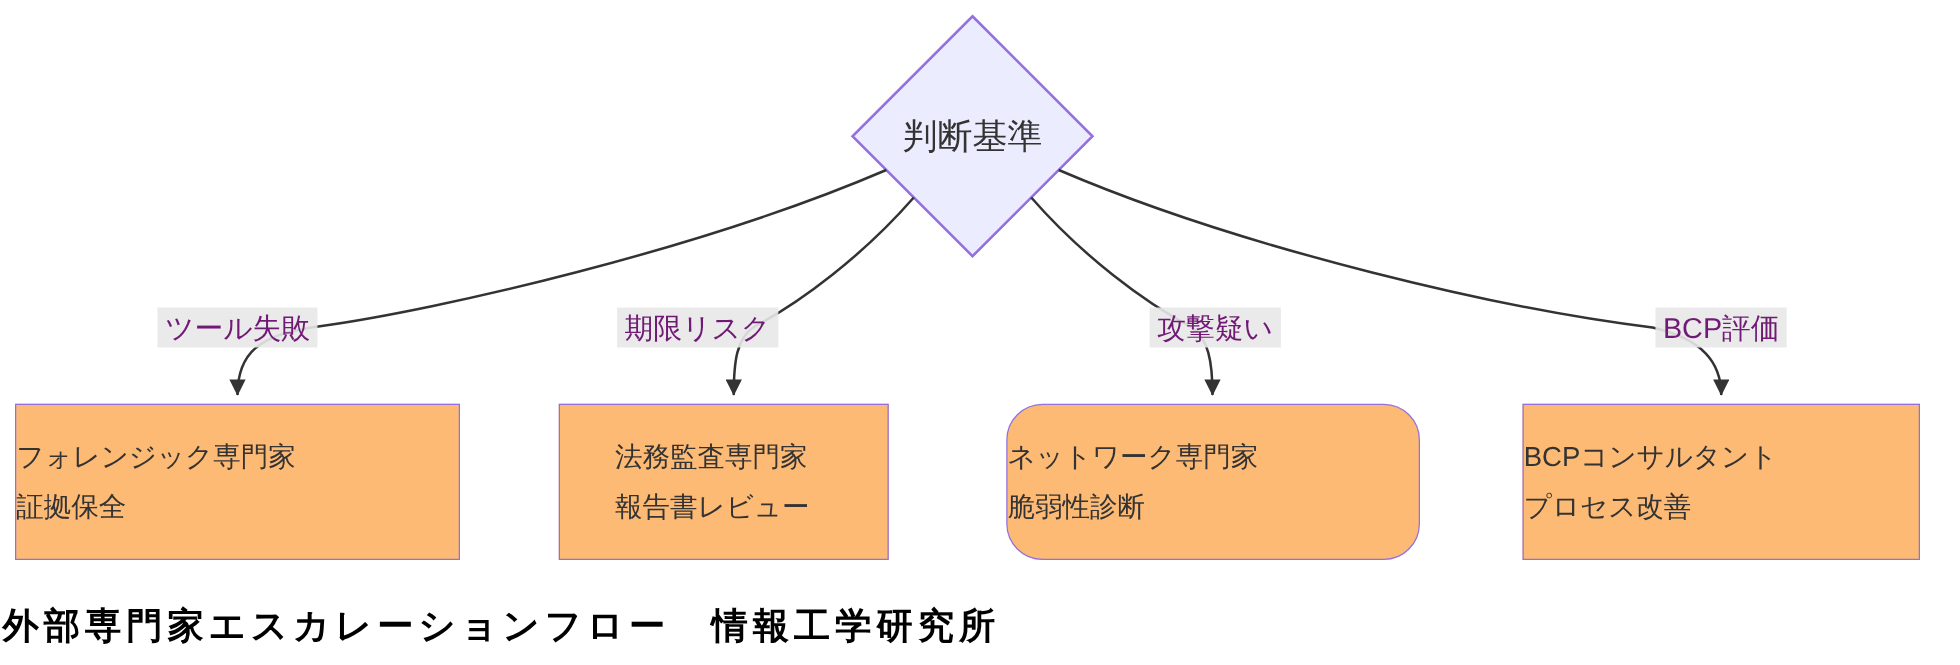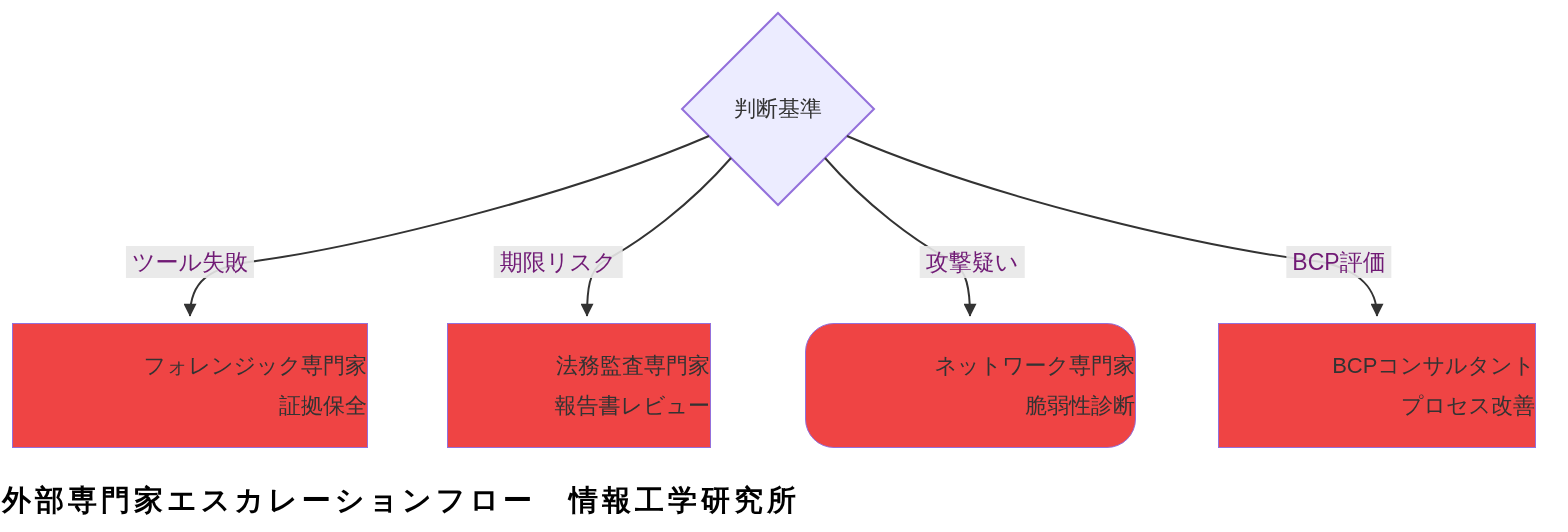--- a/index.html
+++ b/index.html
@@ -31,48 +31,48 @@
     fill: #ECECFF;
     stroke: #9370DB;
     stroke-width: 2px;
   }
   .decision-label {
     position: absolute;
     left: 682px;
     top: 95px;
     width: 192px;
     text-align: center;
-    font-size: 22px;
+    font-size: 28px;
     color: #333333;
     line-height: 28px;
   }
   .edge-label {
     position: absolute;
     top: 246px;
     transform: translateX(-50%);
     background: rgba(232, 232, 232, 0.9);
     color: #701a75;
     font-size: 23px;
     line-height: 28px;
     padding: 2px 6px;
     white-space: nowrap;
   }
   .expert-node {
     position: absolute;
     top: 323px;
     height: 125px;
     box-sizing: border-box;
-    background: #ef4444;
+    background: #fdba74;
     border: 1.5px solid #9370DB;
     color: #333333;
     font-size: 22px;
     line-height: 40px;
     display: flex;
     flex-direction: column;
-    align-items: flex-end;
+    align-items: flex-start;
     justify-content: center;
     text-align: center;
   }
   .expert-node .node-line {
     white-space: nowrap;
   }
   .diagram-caption {
     position: absolute;
     left: 2px;
     top: 481px;
@@ -110,21 +110,21 @@
   </svg>
 
   <div class="decision-label">判断基準</div>
 
   <div class="edge-label" style="left: 190px;">ツール失敗</div>
 
   <div class="edge-label" style="left: 558px;">期限リスク</div>
 
   <div class="edge-label" style="left: 972px;">攻撃疑い</div>
 
-  <div class="edge-label" style="left: 1339px;">BCP評価</div>
+  <div class="edge-label" style="left: 1377px;">BCP評価</div>
 
   <div class="expert-node" style="left: 12px; width: 356px;">
     <span class="node-line">フォレンジック専門家</span>
     <span class="node-line">証拠保全</span>
   </div>
 
   <div class="expert-node" style="left: 447px; width: 264px; padding-left: 44px;">
     <span class="node-line">法務監査専門家</span>
     <span class="node-line">報告書レビュー</span>
   </div>

